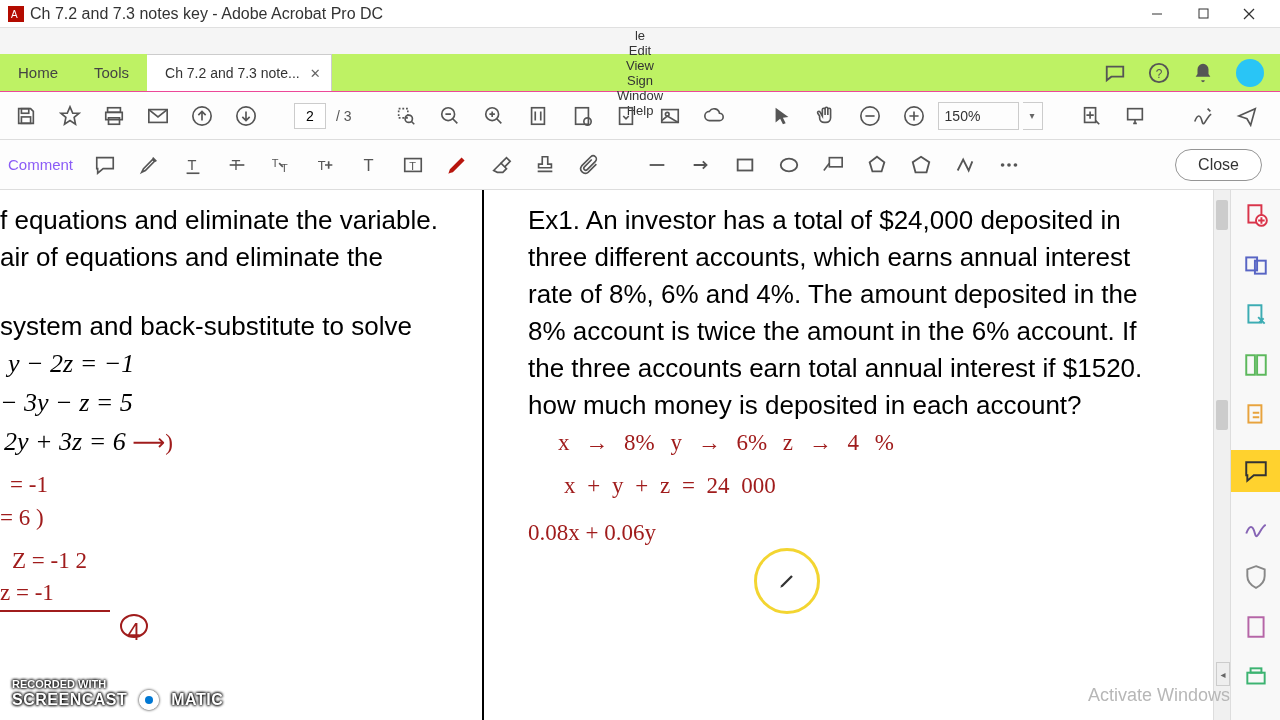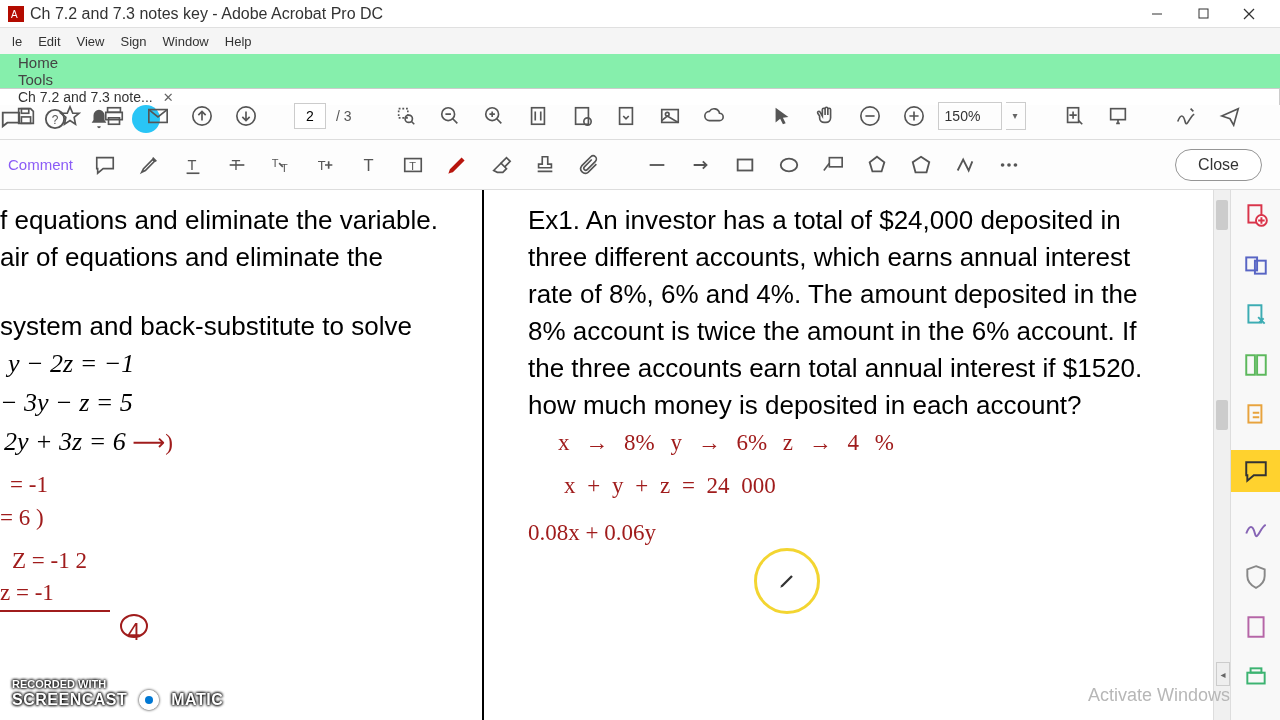--- a/index.html
+++ b/index.html
@@ -4,40 +4,40 @@
 <style>
 * { margin: 0; padding: 0; box-sizing: border-box; font-family: "Segoe UI", Arial, sans-serif; }
 body { width: 1280px; height: 720px; overflow: hidden; background: #fff; position: relative; }
 
 .titlebar { height: 28px; background: #fff; display: flex; align-items: center; padding: 0 8px; border-bottom: 1px solid #e0e0e0; }
 .titlebar .icon { width: 16px; height: 16px; margin-right: 6px; }
 .titlebar .title { font-size: 16px; color: #333; flex: 1; }
 .titlebar .winbtns { display: flex; gap: 0; }
 .titlebar .winbtn { width: 46px; height: 28px; display: flex; align-items: center; justify-content: center; color: #333; font-size: 14px; }
 
-.menubar { height: 26px; background: #f5f5f5; display: flex; align-items: center; padding: 0 4px; font-size: 13px; color: #333; }
+.menubar { height: 26px; background: #f5f5f5; display: flex; align-items: center; padding: 0 4px; font-size: 13px; color: #333; flex-direction: column; }
 .menubar .menu { padding: 0 8px; }
 
-.navtabs { height: 38px; background: #86efac; display: flex; align-items: stretch; border-bottom: 1px solid #ec4899; flex-direction: column; }
+.navtabs { height: 38px; background: #bef264; display: flex; align-items: stretch; border-bottom: 1px solid #ec4899; }
 .navtabs .nav { padding: 0 18px; display: flex; align-items: center; font-size: 15px; color: #444; }
-.doctab { background: #fff; border-top: 1px solid #ccc; border-right: 1px solid #ccc; display: flex; align-items: flex-end; padding: 0 10px 0 18px; font-size: 14px; color: #333; gap: 10px; }
+.doctab { background: #fff; border-top: 1px solid #ccc; border-right: 1px solid #ccc; display: flex; align-items: center; padding: 0 10px 0 18px; font-size: 14px; color: #333; gap: 10px; }
 .doctab .close { font-size: 13px; color: #666; }
 .navtabs .spacer { flex: 1; }
 .navtabs .right { display: flex; align-items: center; gap: 22px; padding-right: 16px; }
 .navtabs .rbtn { width: 22px; height: 22px; display: flex; align-items: center; justify-content: center; color: #555; }
 .avatar { width: 28px; height: 28px; border-radius: 50%; background: #29c5f6; }
 
 .toolbar1 { height: 48px; background: #fdfdfd; border-bottom: 1px solid #ddd; display: flex; align-items: center; padding: 0 6px; gap: 4px; }
 .toolbar2 { height: 50px; background: #fdfdfd; border-bottom: 1px solid #ddd; display: flex; align-items: center; padding: 0 6px; gap: 4px; }
 .tbtn { width: 40px; height: 40px; display: flex; align-items: center; justify-content: center; color: #555; border-radius: 2px; flex-shrink: 0; }
 .tbtn svg { width: 22px; height: 22px; }
 .tgap { width: 20px; flex-shrink: 0; }
 .pagein { width: 32px; height: 26px; border: 1px solid #ccc; text-align: center; font-size: 14px; }
 .pagetotal { font-size: 14px; color: #555; padding: 0 6px; }
-.zoom { width: 64px; height: 28px; border: 1px solid #ccc; display: flex; align-items: center; padding: 0 6px; font-size: 14px; color: #333; }
+.zoom { width: 81px; height: 28px; border: 1px solid #ccc; display: flex; align-items: center; padding: 0 6px; font-size: 14px; color: #333; }
 .zoomdd { width: 20px; height: 28px; border: 1px solid #ccc; border-left: none; display: flex; align-items: center; justify-content: center; font-size: 10px; color: #666; }
 .closebtn { padding: 6px 22px; border: 1.5px solid #959595; border-radius: 22px; font-size: 16px; color: #333; background: #fff; margin-left: auto; margin-right: 12px; }
 .commentlbl { font-size: 15px; color: #8b5cf6; padding: 0 8px 0 2px; }
 .pencil-red svg { stroke: #b8160e; fill: #b8160e; }
 
 .content { position: absolute; top: 190px; left: 0; right: 0; bottom: 0; display: flex; }
 .doc { flex: 1; position: relative; background: #fff; overflow: hidden; }
 .doc .page-split { position: absolute; left: 482px; top: 0; bottom: 0; width: 2px; background: #000; }
 .doc .lefttext { position: absolute; left: 0; top: 12px; width: 470px; font-family: "Cambria", Georgia, serif; font-size: 26px; line-height: 1.42; color: #000; }
 .doc .righttext { position: absolute; left: 528px; top: 12px; width: 620px; font-family: "Cambria", Georgia, serif; font-size: 26px; line-height: 1.42; color: #000; }

